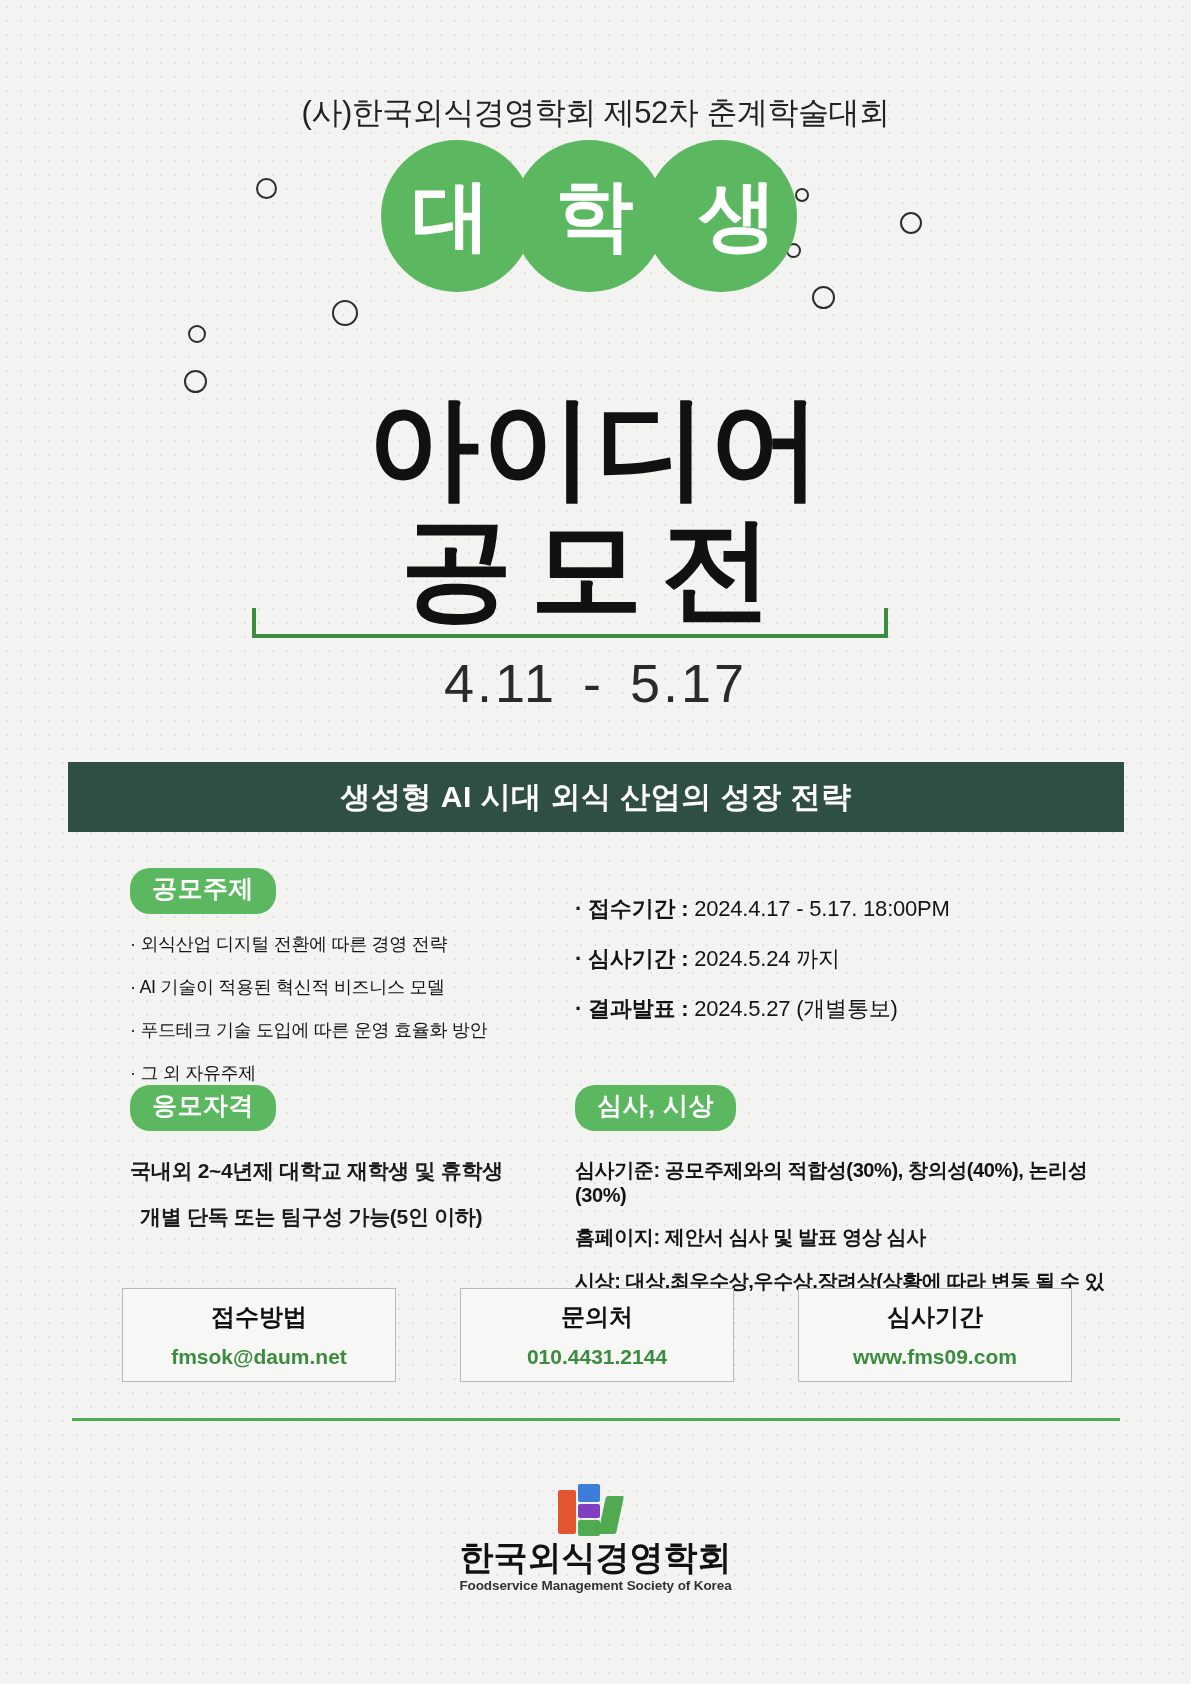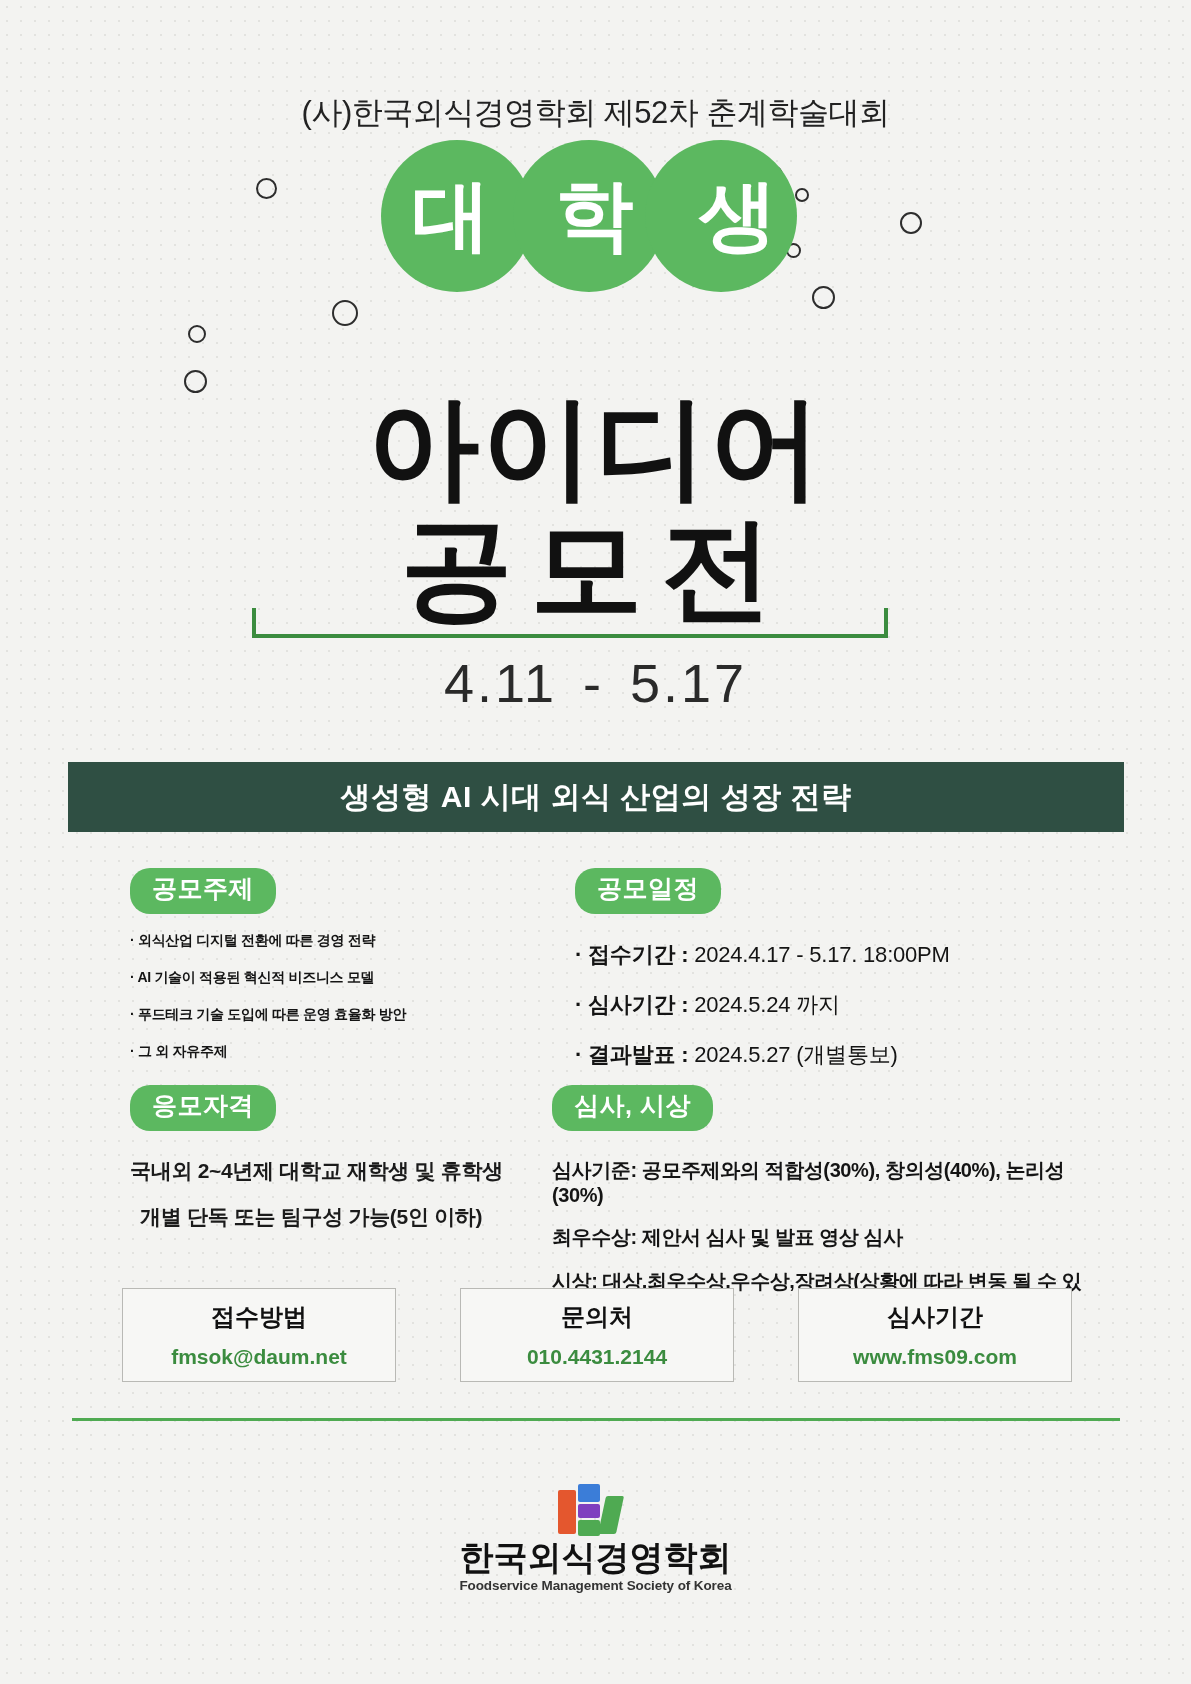--- a/index.html
+++ b/index.html
@@ -155,21 +155,21 @@
   }
   .col-left-2 {
     position: absolute;
     top: 1085px;
     left: 130px;
     width: 430px;
   }
   .col-right-2 {
     position: absolute;
     top: 1085px;
-    left: 552px;
+    left: 575px;
     width: 545px;
   }
 
   .pill {
     display: inline-block;
     background: #5cb860;
     color: #ffffff;
     font-size: 25px;
     font-weight: bold;
     padding: 4px 22px 9px;
@@ -177,22 +177,22 @@
     letter-spacing: 0.5px;
   }
   .pill-wrap { text-align: left; }
 
   ul.bullets {
     list-style: none;
     margin: 18px 0 0 0;
     padding: 0;
   }
   ul.bullets li {
-    font-size: 14px;
-    font-weight: bold;
+    font-size: 18px;
+    font-weight: normal;
     margin-bottom: 19px;
     letter-spacing: -0.3px;
     color: #141414;
   }
 
   .sched-list {
     margin-top: 26px;
   }
   .sched-row {
     font-size: 22px;
@@ -346,23 +346,20 @@
     </div>
     <ul class="bullets">
       <li>· 외식산업 디지털 전환에 따른 경영 전략</li>
       <li>· AI 기술이 적용된 혁신적 비즈니스 모델</li>
       <li>· 푸드테크 기술 도입에 따른 운영 효율화 방안</li>
       <li>· 그 외 자유주제</li>
     </ul>
   </div>
 
   <div class="col-right">
-    <div class="pill-wrap">
-      <span class="pill">공모일정</span>
-    </div>
     <div class="sched-list">
       <div class="sched-row">
         <b>· 접수기간 :</b>
         <span>2024.4.17 - 5.17. 18:00PM</span>
       </div>
       <div class="sched-row">
         <b>· 심사기간 :</b>
         <span>2024.5.24 까지</span>
       </div>
       <div class="sched-row">
@@ -378,21 +375,21 @@
     </div>
     <div class="plain-line" style="margin-top:26px;">국내외 2~4년제 대학교 재학생 및 휴학생</div>
     <div class="plain-line indent">개별 단독 또는 팀구성 가능(5인 이하)</div>
   </div>
 
   <div class="col-right-2">
     <div class="pill-wrap">
       <span class="pill">심사, 시상</span>
     </div>
     <div class="judge-line" style="margin-top:26px;">심사기준: 공모주제와의 적합성(30%), 창의성(40%), 논리성(30%)</div>
-    <div class="judge-line">최우수상: 제안서 심사 및 발표 영상 심사</div>
+    <div class="judge-line">홈페이지: 제안서 심사 및 발표 영상 심사</div>
     <div class="judge-line">시상: 대상,최우수상,우수상,장려상(상황에 따라 변동 될 수 있음)</div>
   </div>
 
   <div class="boxes">
     <div class="box">
       <div class="box-title">접수방법</div>
       <div class="box-value">fmsok@daum.net</div>
     </div>
     <div class="box">
       <div class="box-title">문의처</div>

